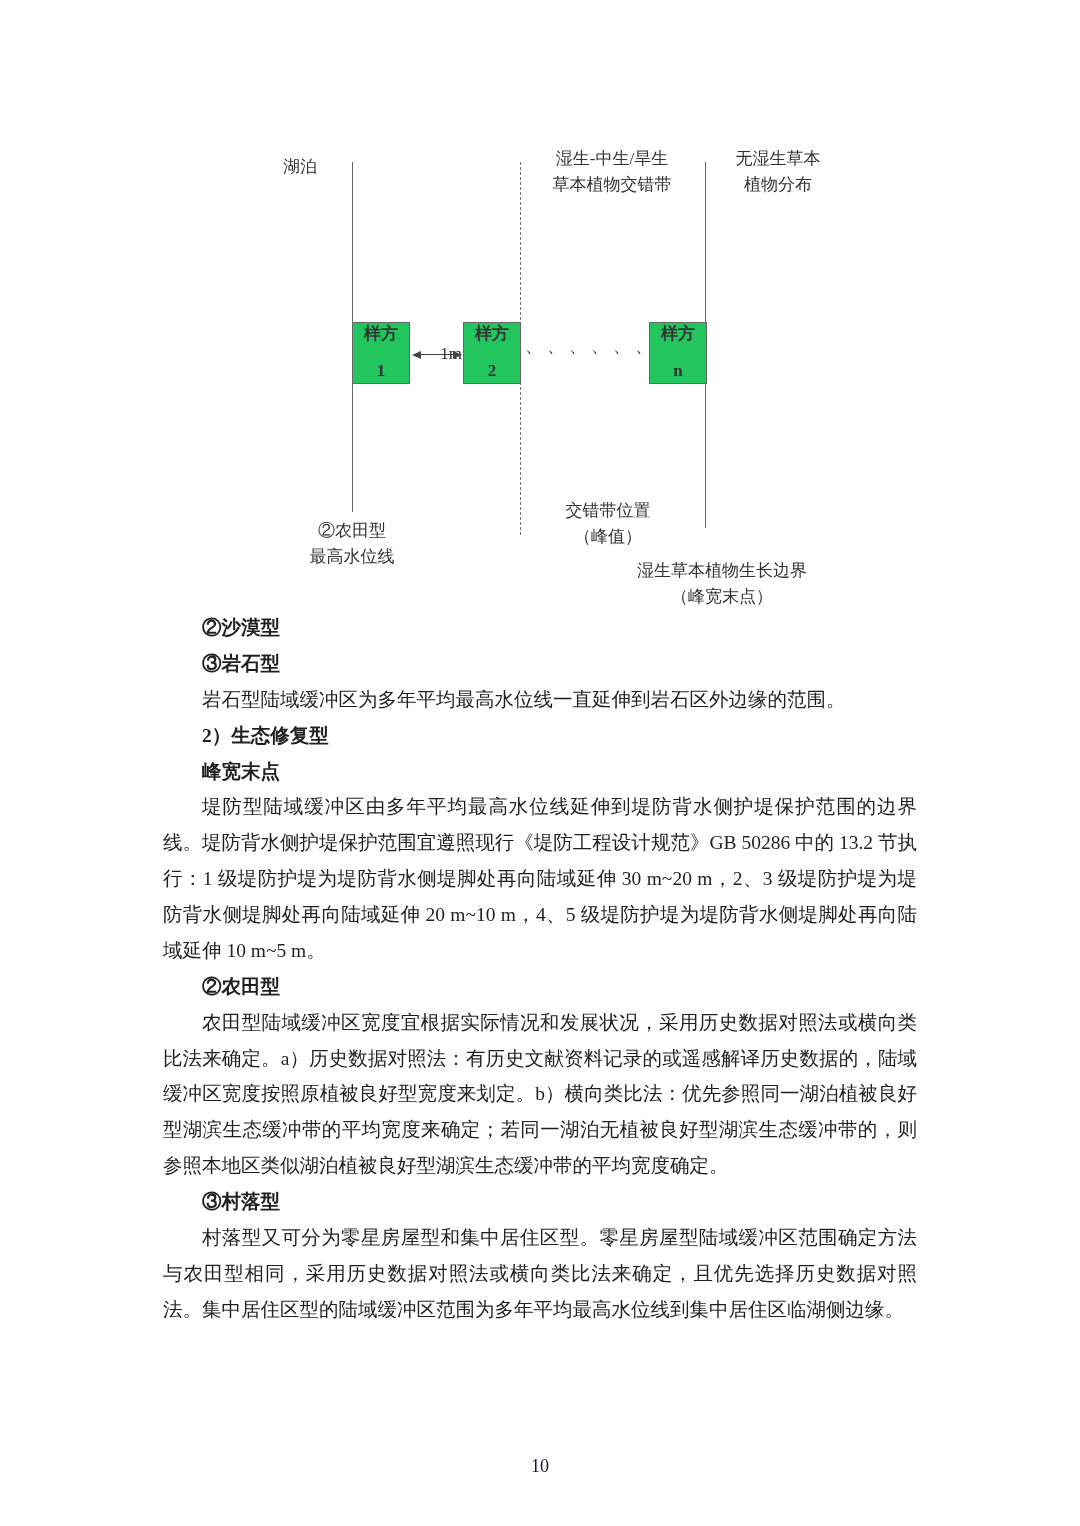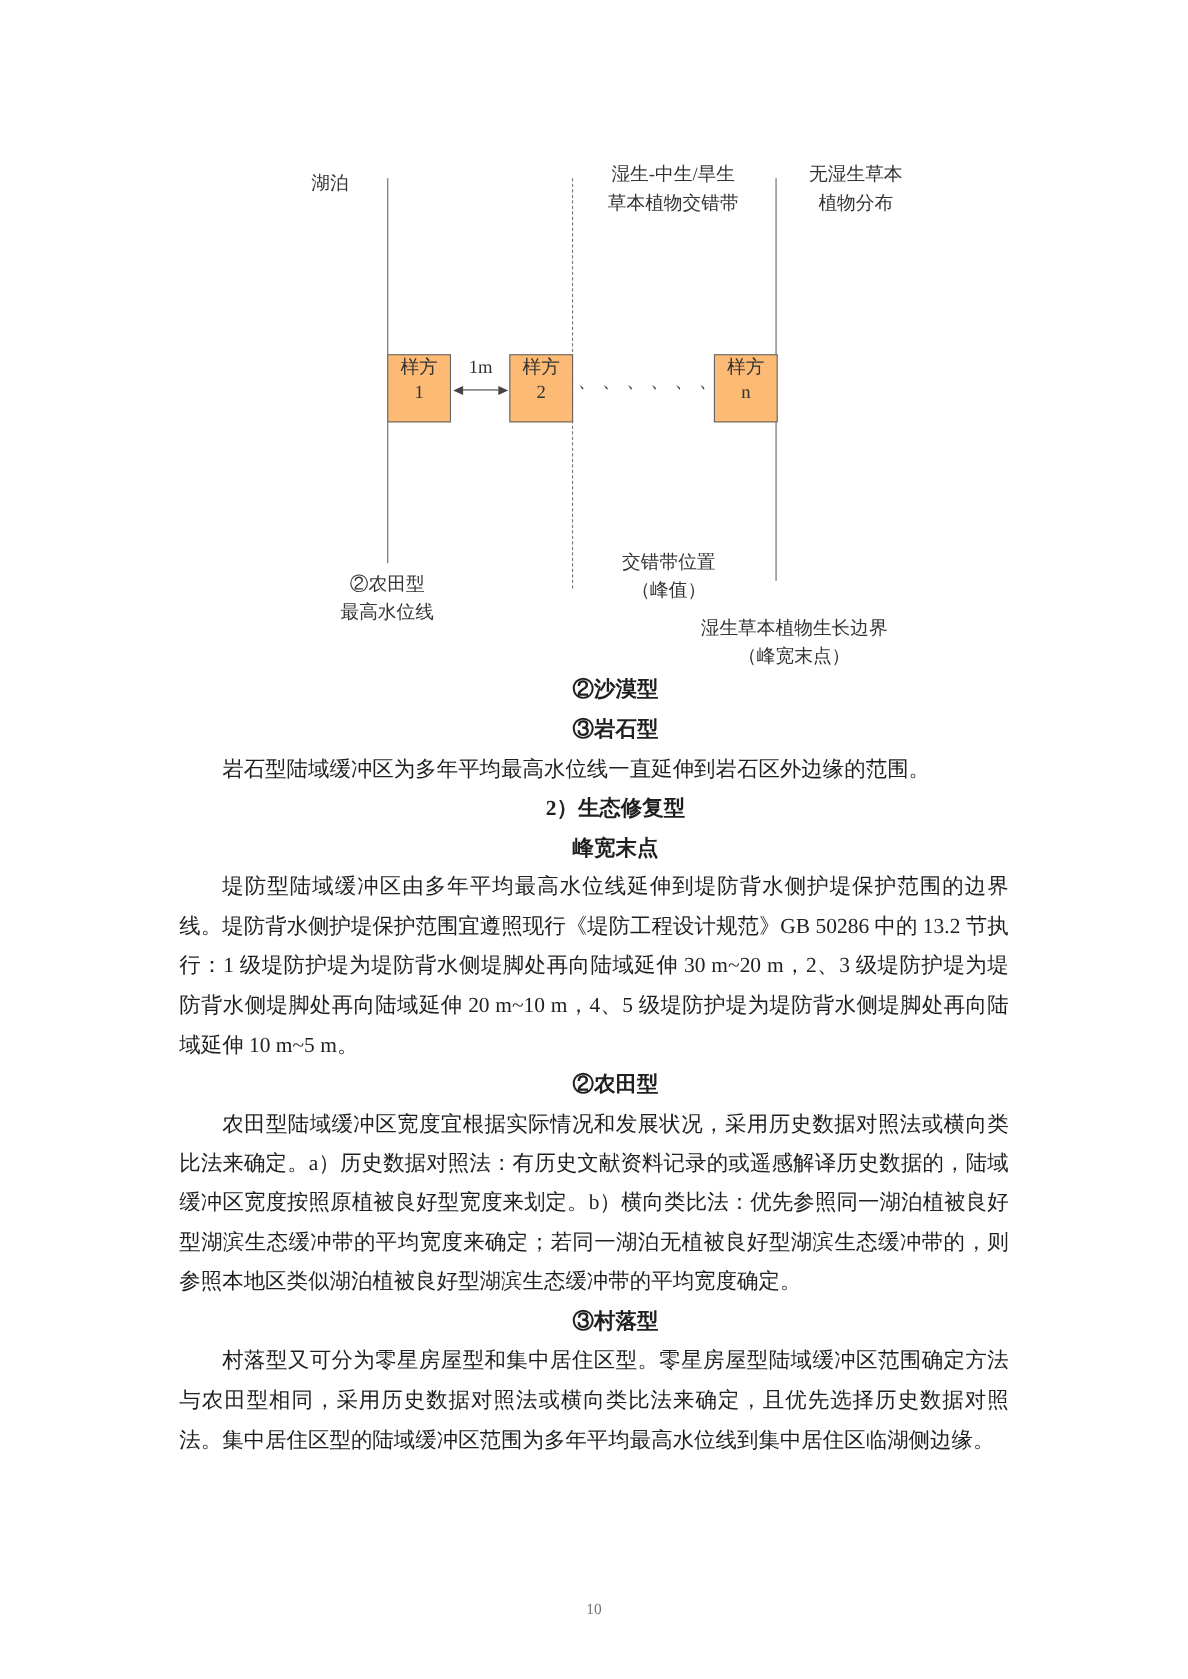--- a/index.html
+++ b/index.html
@@ -11,42 +11,42 @@
   }
   .page { padding:138px 163px 0 163px; }
 
   
   .diagram { position:relative; width:754px; height:472px; font-size:17px; color:#333; }
   .dlabel { position:absolute; text-align:center; line-height:1.5; }
   .vline { position:absolute; width:0; border-left:1.4px solid #666; }
   .vline.dashed { border-left-style:dashed; border-left-color:#777; }
   .quadrat {
     position:absolute; width:58px; height:62px; border:1.4px solid #666;
-    display:flex; flex-direction:column; align-items:center; justify-content:flex-start;
-    line-height:1.35; background:#fdba74;
+    display:flex; flex-direction:column; align-items:center; justify-content:space-between;
+    line-height:1.35; background:#22c55e;font-weight:bold;
   }
-  .gap-label { position:absolute; text-align:center; font-size:17px; }
+  .gap-label { position:absolute; text-align:right; font-size:17px;margin-top:20px; }
   .arrow { position:absolute; display:flex; align-items:center; height:9px; }
   .arrow .shaft { flex:1; border-top:1.4px solid #444; }
   .arrow .head { width:0; height:0; border-top:4.5px solid transparent; border-bottom:4.5px solid transparent; }
   .arrow .head.left  { border-right:9px solid #444; }
   .arrow .head.right { border-left:9px solid #444; }
   .dots { position:absolute; text-align:center; letter-spacing:4px; font-size:18px; color:#444; }
 
   
   .caption {
     text-align:center; font-weight:bold; font-size:20px; color:#111;
     margin:26px 0 16px 0;
   }
   .body-text { font-size:19.5px; line-height:1.84; text-align:justify; }
   .blk { text-indent:2em; }
-  .blk.heading { font-weight:bold; text-align:center; }
+  .blk.heading { font-weight:bold; text-align:left; }
   .pagenum {
     position:absolute; left:0; top:1456px; width:100%;
-    text-align:center; font-size:14px; color:#737373;
+    text-align:center; font-size:18px; color:#0f172a;
   }
 </style>
 </head>
 <body>
 
 <main class="page">
 
   <figure class="diagram">
 
     <div class="vline" style="left:189px; top:24px; height:350px;"></div>

